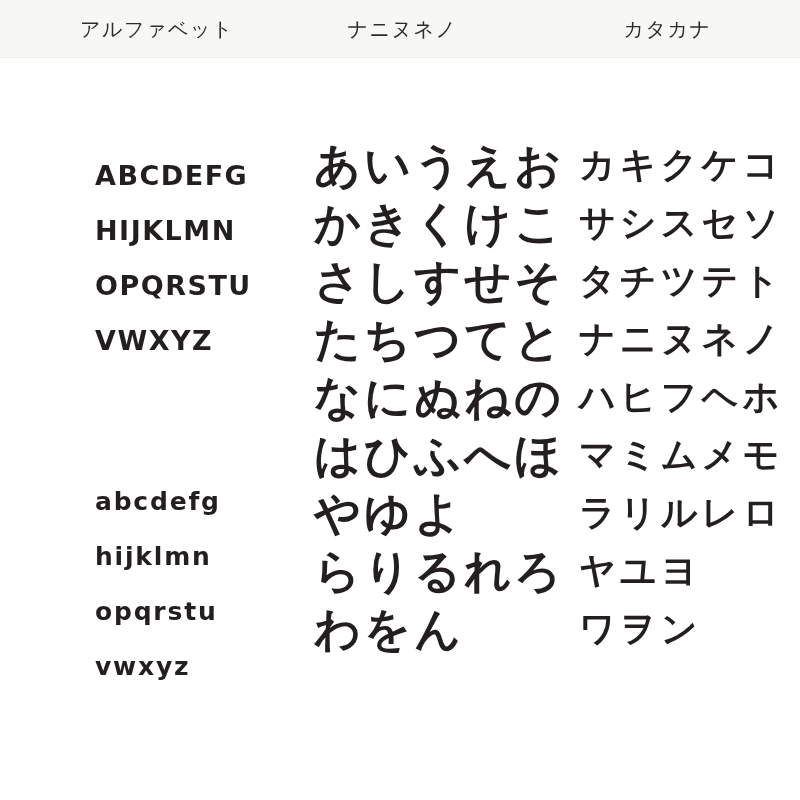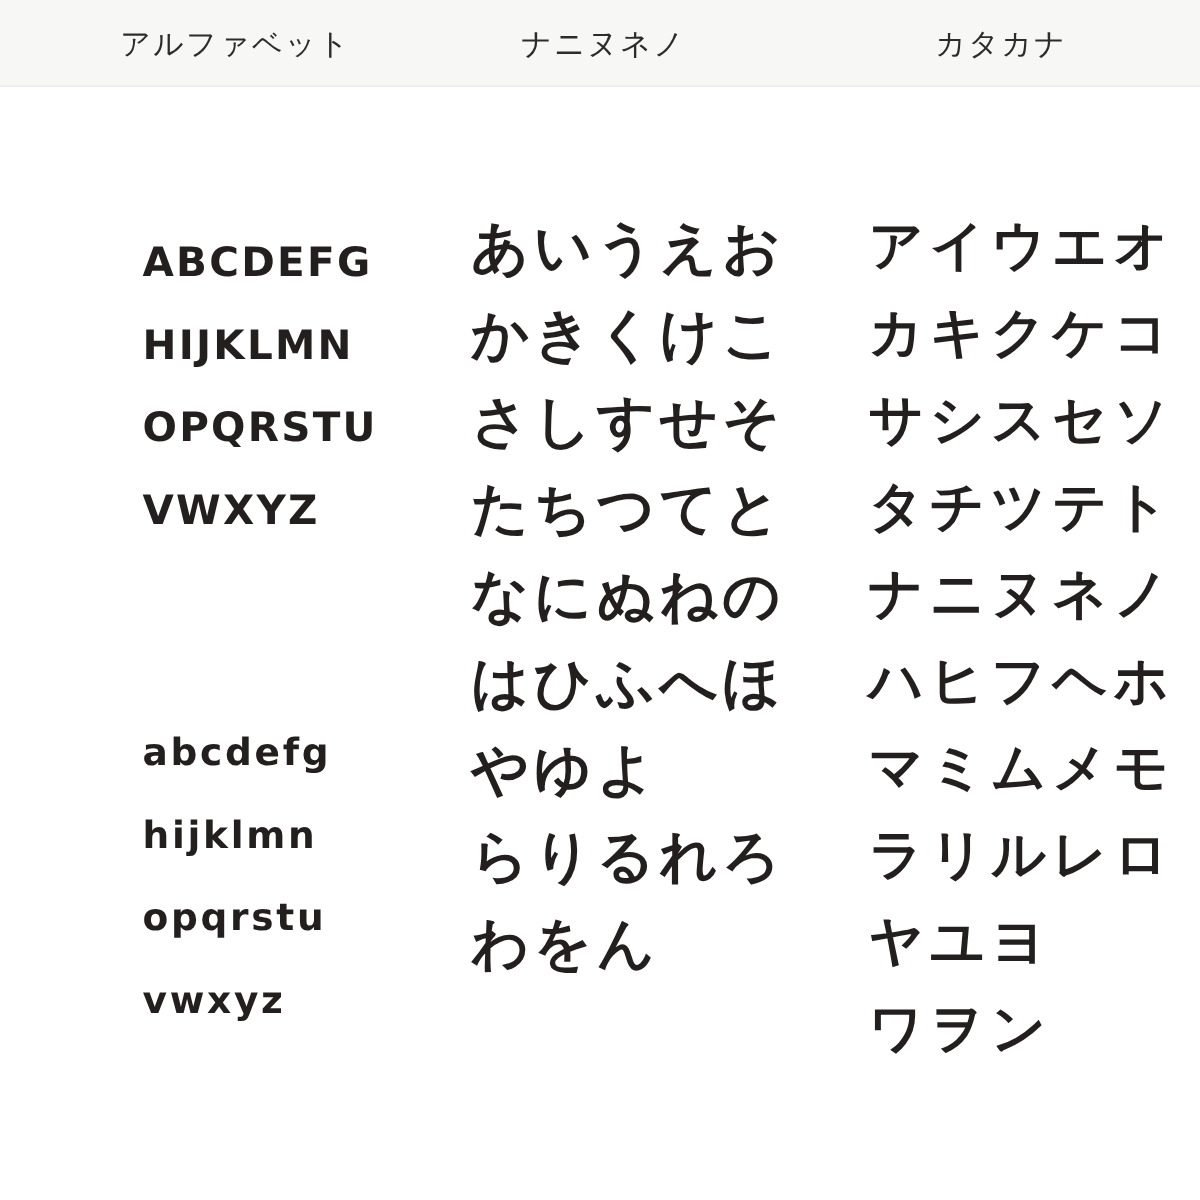--- a/index.html
+++ b/index.html
@@ -102,21 +102,21 @@
     position: absolute;
     top: 78px;
   }
   .col-hira .kana-block { left: 44px; }
   .col-kata .kana-block { left: 44px; }
 
   .kana-line {
     color: #231f1e;
     font-family: "DejaVu Sans", sans-serif;
     font-weight: bold;
-    font-size: 38px;
+    font-size: 46px;
     line-height: 58px;
     height: 58px;
     letter-spacing: 3px;
     white-space: pre;
   }
   .col-kata .kana-line {
     font-size: 36px;
     letter-spacing: 4px;
   }
 </style>
@@ -159,21 +159,20 @@
         <div class="kana-line">なにぬねの</div>
         <div class="kana-line">はひふへほ</div>
         <div class="kana-line">やゆよ</div>
         <div class="kana-line">らりるれろ</div>
         <div class="kana-line">わをん</div>
       </div>
     </div>
 
     <div class="col col-kata">
       <div class="kana-block">
-        <div class="kana-line">アイウエオ</div>
         <div class="kana-line">カキクケコ</div>
         <div class="kana-line">サシスセソ</div>
         <div class="kana-line">タチツテト</div>
         <div class="kana-line">ナニヌネノ</div>
         <div class="kana-line">ハヒフヘホ</div>
         <div class="kana-line">マミムメモ</div>
         <div class="kana-line">ラリルレロ</div>
         <div class="kana-line">ヤユヨ</div>
         <div class="kana-line">ワヲン</div>
       </div>

